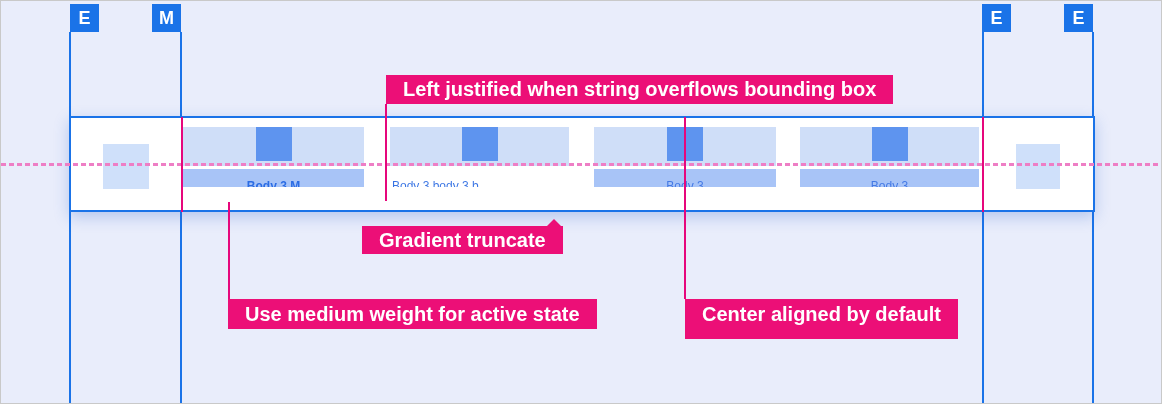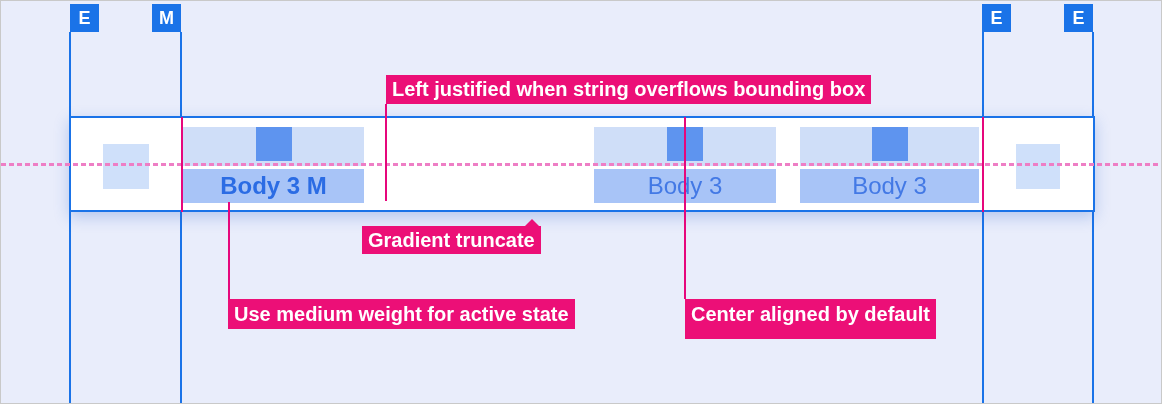--- a/index.html
+++ b/index.html
@@ -31,22 +31,22 @@
   
   .sq{position:absolute;top:143px;height:45px;background:var(--square);z-index:3;}
   .sq-left{left:102px;width:46px;} .sq-right{left:1015px;width:44px;}
 
   
   .tab{position:absolute;top:126px;height:76px;z-index:3;}
   .t1{left:182px;width:181px;} .t2{left:389px;width:179px;}
   .t3{left:593px;width:182px;} .t4{left:799px;width:179px;}
   .tab .pad{position:absolute;left:0;top:0;width:100%;height:39px;background:var(--light_block);}
   .tab .ico{position:absolute;top:0;left:50%;margin-left:-18px;width:36px;height:34px;background:var(--icon_block);}
-  .tab .lbl{position:absolute;left:0;top:42px;width:100%;height:34px;background:var(--label_block);
-            font-size:24px;line-height:34px;text-align:center;color:var(--regular_text);white-space:nowrap;overflow:hidden;}
+  .tab .lbl{position:absolute;left:0;top:42px;width:100%;height:18px;background:var(--label_block);
+            font-size:12px;line-height:34px;text-align:center;color:var(--regular_text);white-space:nowrap;overflow:hidden;}
   .tab .lbl.active{font-weight:bold;color:var(--active_text);}
   .tab .lbl.truncated{text-align:left;padding-left:2px;box-sizing:border-box;
             background-image:linear-gradient(90deg,#3672e3 0%,#3672e3 52%,#7ea4ee 74%,var(--fade_text) 96%);
             -webkit-background-clip:text;background-clip:text;color:transparent;
             background-color:var(--label_block);}
 
   
   .dashline{position:absolute;left:0;top:162px;width:1162px;height:3px;z-index:4;
             background-image:repeating-linear-gradient(90deg,var(--dashed) 0 5px,transparent 5px 8px);}
 
@@ -55,21 +55,21 @@
   .ov-m{left:180px;} .ov-e{left:981px;}
 
   
   .leader{position:absolute;width:2px;background:var(--leader);z-index:5;}
   .ld1{left:384px;top:103px;height:97px;}
   .ld2{left:227px;top:201px;height:97px;}
   .ld3{left:683px;top:116px;height:182px;}
 
   
   .callout{position:absolute;background:var(--magenta);color:#fff;font-weight:bold;
-           font-size:20px;white-space:nowrap;z-index:6;padding:0 6px;}
+           font-size:20px;white-space:nowrap;z-index:6;padding:0 17px;}
   .a1{left:385px;top:74px;height:29px;line-height:29px;}
   .a2{left:361px;top:225px;height:28px;line-height:28px;}
   .a3{left:227px;top:298px;height:30px;line-height:30px;}
   .a4{left:684px;top:298px;height:40px;line-height:30px;}
   .a2 .tri{position:absolute;right:1px;top:-7px;width:0;height:0;
            border-left:8px solid transparent;border-right:8px solid transparent;
            border-bottom:8px solid var(--magenta);}
 </style>
 </head>
 <body>
@@ -85,20 +85,25 @@
 
   <div class="sq sq-left"></div>
   <div class="sq sq-right"></div>
 
   <div class="tab t1">
     <div class="pad"></div>
     <div class="ico"></div>
     <div class="lbl active">Body 3 M</div>
   </div>
 
+  <div class="tab t2">
+    <div class="pad"></div>
+    <div class="ico"></div>
+    <div class="lbl truncated">Body 3 body 3 b</div>
+  </div>
 
   <div class="tab t3">
     <div class="pad"></div>
     <div class="ico"></div>
     <div class="lbl">Body 3</div>
   </div>
 
   <div class="tab t4">
     <div class="pad"></div>
     <div class="ico"></div>

